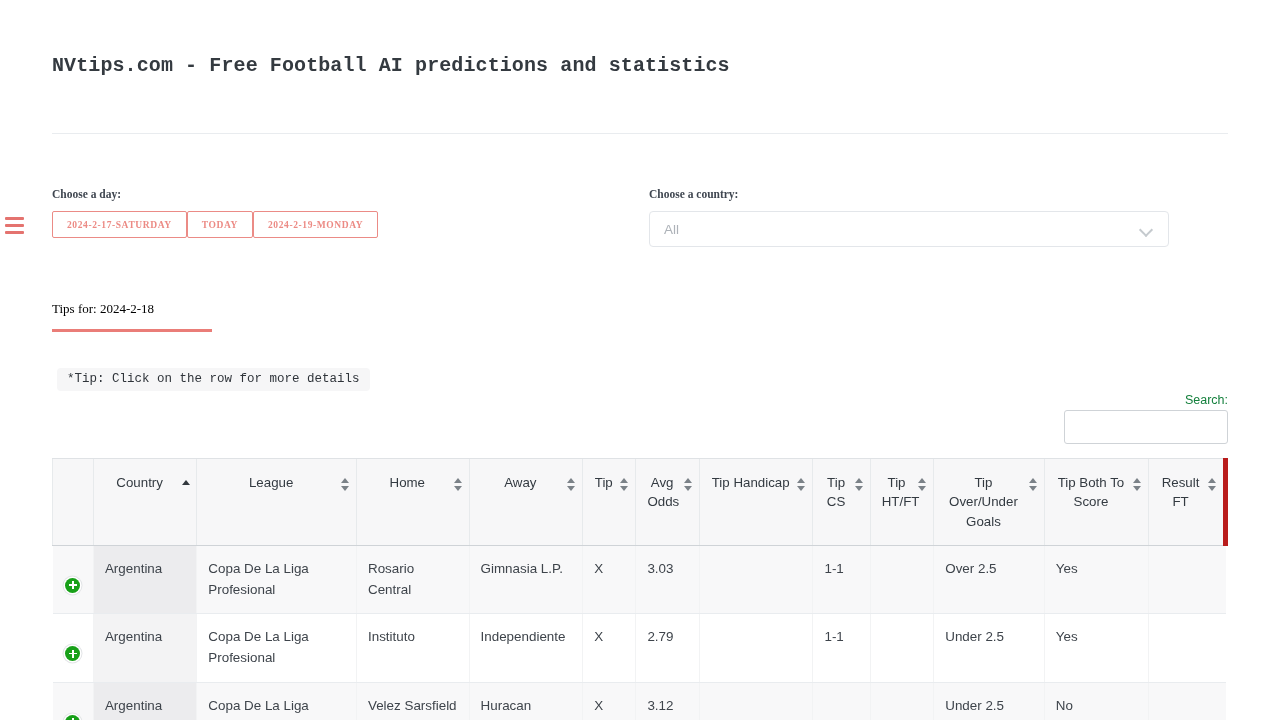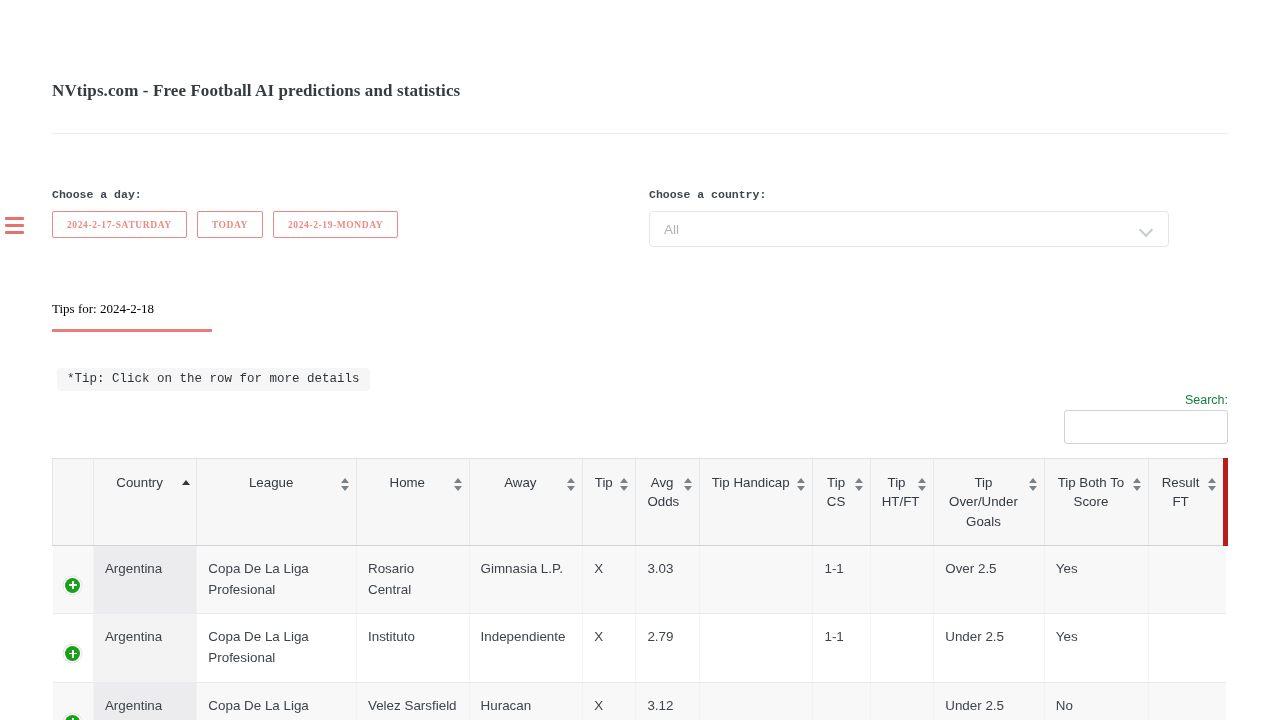--- a/index.html
+++ b/index.html
@@ -28,51 +28,50 @@
   }
   .hamburger span {
     display: block; height: 3px; width: 100%;
     background: #e4736f; border-radius: 1px;
   }
 
   
   .site-title {
     position: absolute;
     left: 52px; top: 54px;
-    font-family: Liberation Serif, serif;
-    font-size: 17px;
+    font-family: Liberation Mono, monospace;
+    font-size: 20px;
     font-weight: bold;
     color: #343a40;
     letter-spacing: 0.1px;
     white-space: nowrap;
-    margin-top: 27px;
   }
   .top-rule {
     position: absolute;
     left: 52px; top: 133px;
     width: 1176px; height: 1px;
     background: #e9ecef;
   }
 
   
   .ctrl-label {
     position: absolute;
-    font-family: Liberation Mono, monospace;
+    font-family: Liberation Serif, serif;
     font-size: 11.5px;
     font-weight: bold;
     color: #3f4650;
     white-space: nowrap;
   }
   #day-label  { left: 52px;  top: 188px; }
   #ctry-label { left: 649px; top: 188px; }
 
   .day-btns {
     position: absolute;
     left: 52px; top: 211px;
-    display: flex; gap: 10px;
+    display: flex; 
   }
   .day-btn {
     height: 27px;
     padding: 0 14px;
     display: flex; align-items: center; justify-content: center;
     border: 1px solid #eb8b86;
     border-radius: 2px;
     background: #ffffff;
     color: #ec8a84;
     font-family: "Liberation Serif", serif;

